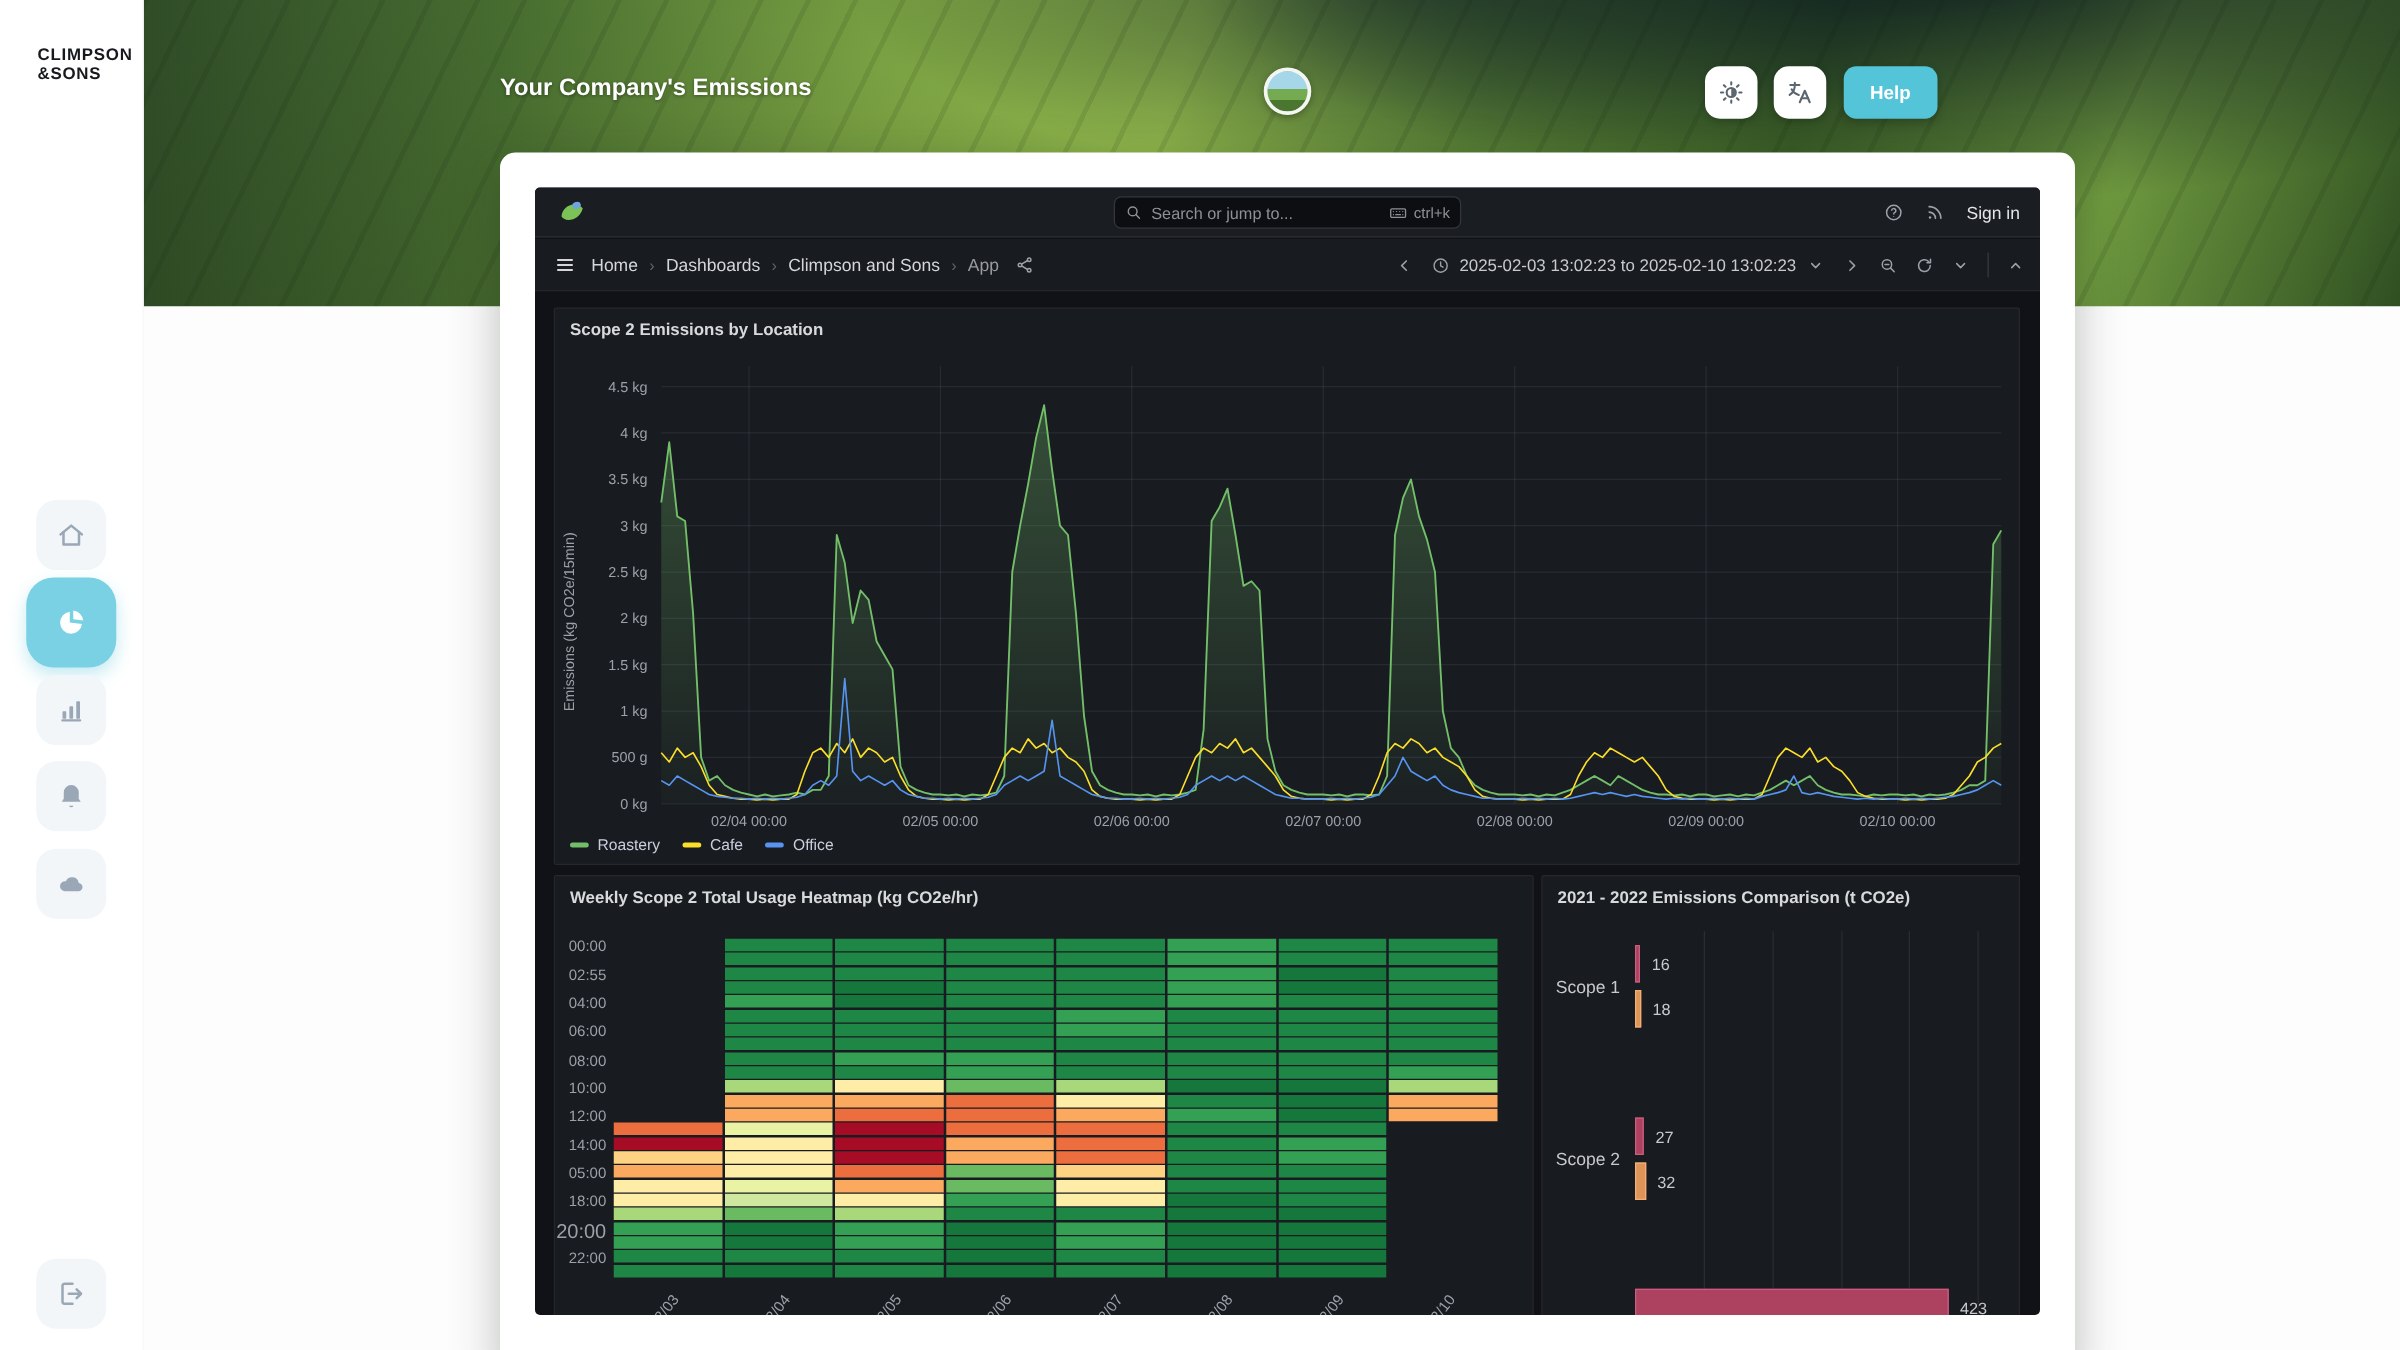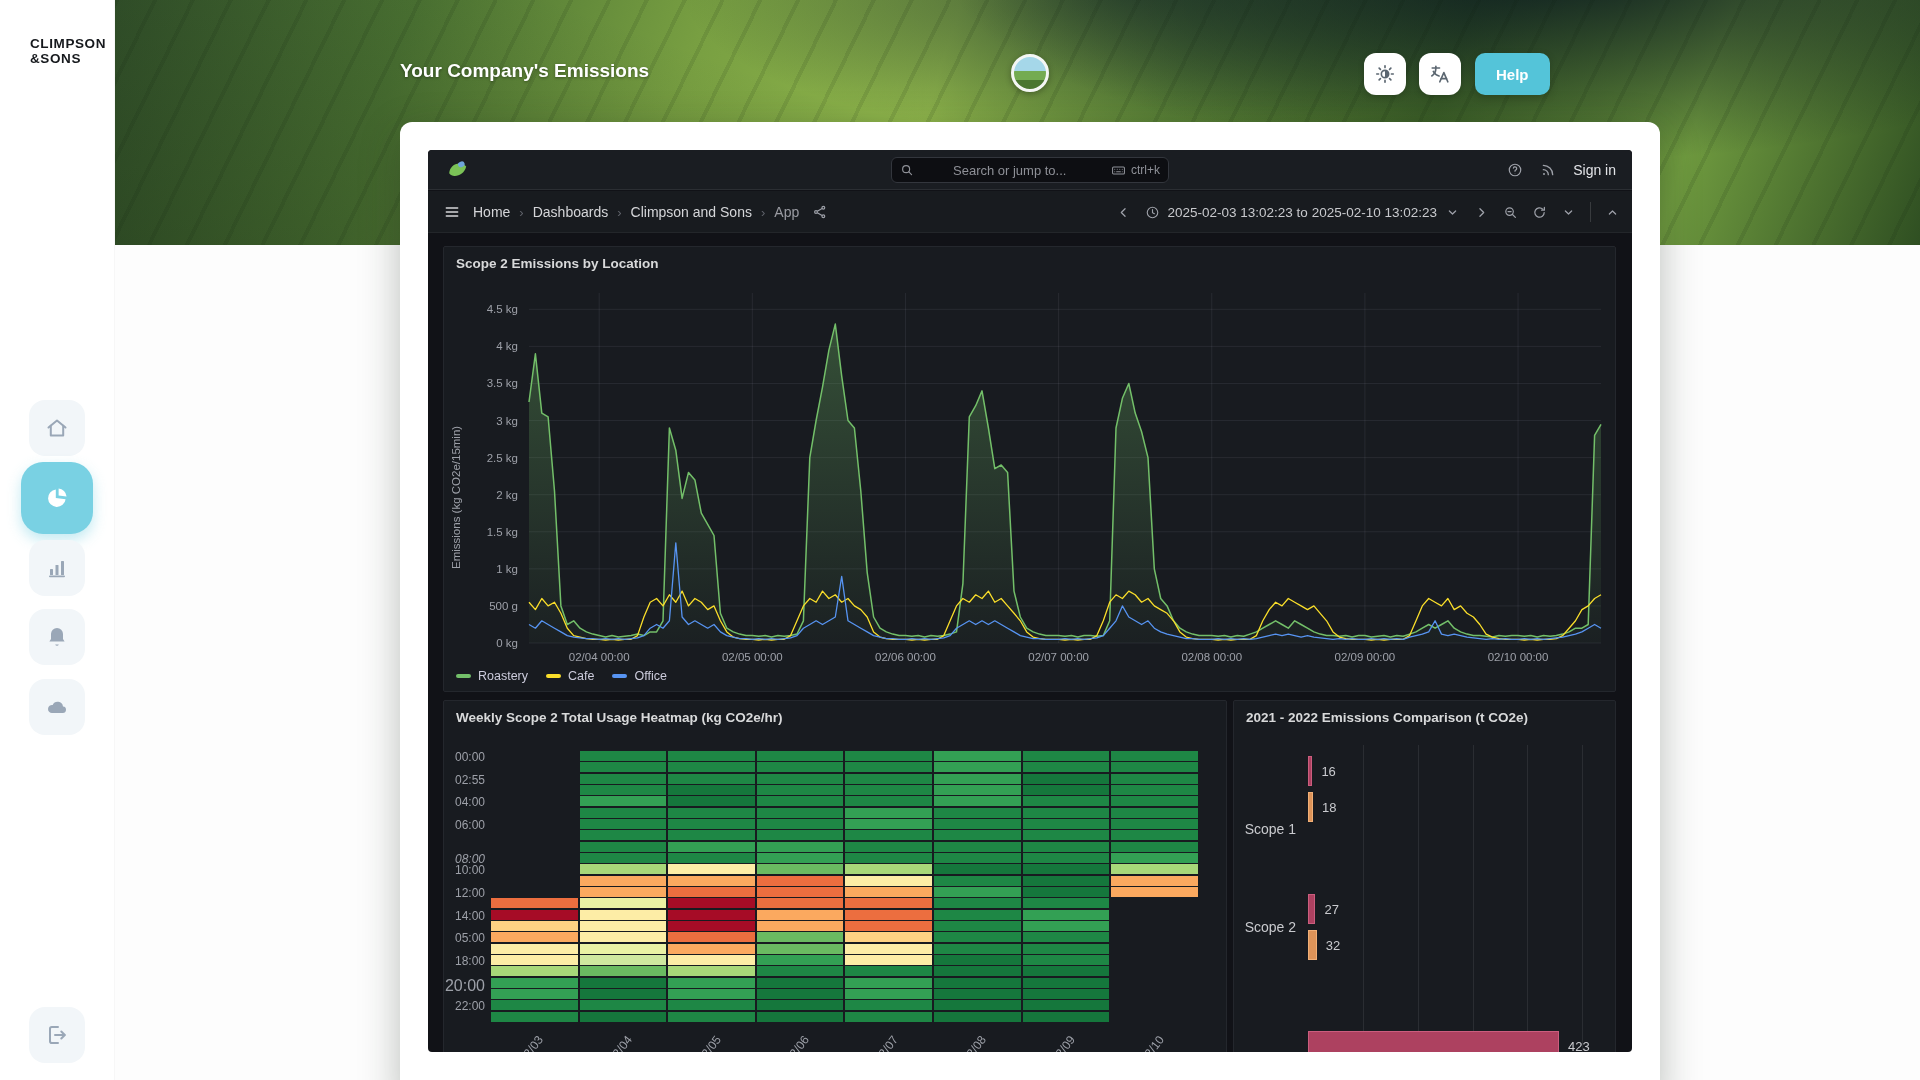--- a/index.html
+++ b/index.html
@@ -31,21 +31,21 @@
   .helpbtn { position:absolute; left:1475px; top:53px; height:42px; padding:0 21px; border-radius:10px; background:#54c4d9; color:#fff; font-size:15px; font-weight:700; display:flex; align-items:center; z-index:2; cursor:pointer; box-shadow:0 3px 8px rgba(0,0,0,.2); }
   .avatar { position:absolute; left:1011px; top:54px; width:38px; height:38px; border-radius:50%; border:3px solid #f4f6f4; z-index:3;
     background:linear-gradient(to bottom,#a5d7e9 0 44%, #74ab51 44% 72%, #4a7630 72%); box-shadow:0 2px 6px rgba(0,0,0,.3); }
 
   
   .card { position:absolute; left:400px; top:122px; width:1260px; height:980px; background:#fff; border-radius:12px; z-index:2; box-shadow:0 12px 40px rgba(25,40,25,.30); }
   .grafana { position:absolute; left:28px; top:28px; width:1204px; height:902px; background:#111217; border-radius:4px; overflow:hidden; color:#ccccdc; }
 
   .gnav { position:absolute; left:0; top:0; width:1204px; height:40px; background:#1a1d22; border-bottom:1px solid rgba(255,255,255,.08); }
   .glogo { position:absolute; left:18px; top:8px; width:24px; height:24px; }
-  .gsearch { position:absolute; left:50%; transform:translateX(-50%); top:7px; width:278px; height:26px; background:#0d0e12; border:1px solid #33363d; border-radius:6px; display:flex; align-items:center; padding:0 8px; color:#8e9097; font-size:13px; cursor:text;gap:32px; }
+  .gsearch { position:absolute; left:50%; transform:translateX(-50%); top:7px; width:278px; height:26px; background:#0d0e12; border:1px solid #33363d; border-radius:6px; display:flex; align-items:center; padding:0 8px; color:#8e9097; font-size:13px; cursor:text; }
   .gsearch svg { width:14px; height:14px; flex:0 0 auto; }
   .gsearch .ph { margin-left:7px; flex:1 1 auto; white-space:nowrap; }
   .kbd { display:flex; align-items:center; gap:5px; font-size:12px; color:#8e9097; }
   .kbd svg { width:15px; height:15px; }
   .gnav-right { position:absolute; right:16px; top:0; height:40px; display:flex; align-items:center; gap:17px; color:#aeb0b6; }
   .gnav-right svg { width:17px; height:17px; }
   .signin { font-size:14px; color:#e3e4e8; cursor:pointer; }
 
   .gsub { position:absolute; left:0; top:41px; width:1204px; height:42px; background:#181b1f; border-bottom:1px solid rgba(255,255,255,.05); }
   .gsub-left { position:absolute; left:16px; top:0; height:42px; display:flex; align-items:center; gap:13px; }
@@ -358,21 +358,21 @@
           </div>
       </div>
 
       <div class="panel panel-hm">
         <div class="ptitle">Weekly Scope 2 Total Usage Heatmap (kg CO2e/hr)</div>
         <div id="hm-plot" style="position:absolute; inset:0;">
             <div style="left: 0px; top: 49.165px; position: absolute; width: 41px; text-align: right; font-size: 12px; color: rgb(157, 160, 168);">00:00</div>
             <div style="left: 0px; top: 71.825px; position: absolute; width: 41px; text-align: right; font-size: 12px; color: rgb(157, 160, 168);">02:55</div>
             <div style="left: 0px; top: 94.485px; position: absolute; width: 41px; text-align: right; font-size: 12px; color: rgb(157, 160, 168);">04:00</div>
             <div style="left: 0px; top: 117.145px; position: absolute; width: 41px; text-align: right; font-size: 12px; color: rgb(157, 160, 168);">06:00</div>
-            <div style="left: 0px; top: 151px; position: absolute; width: 41px; text-align: right; font-size: 12px; color: rgb(157, 160, 168); font-style: italic;">08:00</div>
+            <div style="left: 0px; top: 141px; position: absolute; width: 41px; text-align: right; font-size: 12px; color: rgb(157, 160, 168);">08:00</div>
             <div style="left: 0px; top: 162.465px; position: absolute; width: 41px; text-align: right; font-size: 12px; color: rgb(157, 160, 168);">10:00</div>
             <div style="left: 0px; top: 185.125px; position: absolute; width: 41px; text-align: right; font-size: 12px; color: rgb(157, 160, 168);">12:00</div>
             <div style="left: 0px; top: 207.785px; position: absolute; width: 41px; text-align: right; font-size: 12px; color: rgb(157, 160, 168);">14:00</div>
             <div style="left: 0px; top: 230.445px; position: absolute; width: 41px; text-align: right; font-size: 12px; color: rgb(157, 160, 168);">05:00</div>
             <div style="left: 0px; top: 253.105px; position: absolute; width: 41px; text-align: right; font-size: 12px; color: rgb(157, 160, 168);">18:00</div>
             <div style="left: 0px; top: 275.765px; position: absolute; width: 41px; text-align: right; font-size: 16px; color: rgb(157, 160, 168);">20:00</div>
             <div style="left: 0px; top: 298.425px; position: absolute; width: 41px; text-align: right; font-size: 12px; color: rgb(157, 160, 168);">22:00</div>
             <div style="position: absolute; left: 135.6px; top: 50px; width: 86.6px; height: 10.13px; background: rgb(30, 135, 69);"></div>
             <div style="position: absolute; left: 224.2px; top: 50px; width: 86.6px; height: 10.13px; background: rgb(30, 135, 69);"></div>
             <div style="position: absolute; left: 312.8px; top: 50px; width: 86.6px; height: 10.13px; background: rgb(30, 135, 69);"></div>
@@ -553,21 +553,21 @@
       </div>
 
       <div class="panel panel-bar">
         <div class="ptitle">2021 - 2022 Emissions Comparison (t CO2e)</div>
         <div id="bar-plot" style="position:absolute; inset:0;">
             <div class="bar-grid" style="left: 128.869px; top: 44px; height: 336px;"></div>
             <div class="bar-grid" style="left: 183.738px; top: 44px; height: 336px;"></div>
             <div class="bar-grid" style="left: 238.607px; top: 44px; height: 336px;"></div>
             <div class="bar-grid" style="left: 293.476px; top: 44px; height: 336px;"></div>
             <div class="bar-grid" style="left: 348.345px; top: 44px; height: 336px;"></div>
-            <div class="bar-cat" style="left: 0px; top: 80px; margin-top: 40px;">Scope 1</div>
+            <div class="bar-cat" style="left: 0px; top: 80px;">Scope 1</div>
             <div class="bar-rect" style="left: 74px; top: 55px; width: 4.38951px; background: rgb(173, 65, 96); border: 1px solid rgb(203, 93, 126);"></div>
             <div class="bar-val" style="left: 87.3895px; top: 63px;">16</div>
             <div class="bar-rect" style="left: 74px; top: 91px; width: 4.9382px; background: rgb(222, 148, 89); border: 1px solid rgb(242, 176, 119);"></div>
             <div class="bar-val" style="left: 87.9382px; top: 99px;">18</div>
             <div class="bar-cat" style="left: 0px; top: 218px;">Scope 2</div>
             <div class="bar-rect" style="left: 74px; top: 193px; width: 7.4073px; background: rgb(173, 65, 96); border: 1px solid rgb(203, 93, 126);"></div>
             <div class="bar-val" style="left: 90.4073px; top: 201px;">27</div>
             <div class="bar-rect" style="left: 74px; top: 229px; width: 8.77903px; background: rgb(222, 148, 89); border: 1px solid rgb(242, 176, 119);"></div>
             <div class="bar-val" style="left: 91.779px; top: 237px;">32</div>
             <div class="bar-rect" style="left: 74px; top: 330px; width: 251.025px; background: rgb(173, 65, 96); border: 1px solid rgb(203, 93, 126);"></div>

